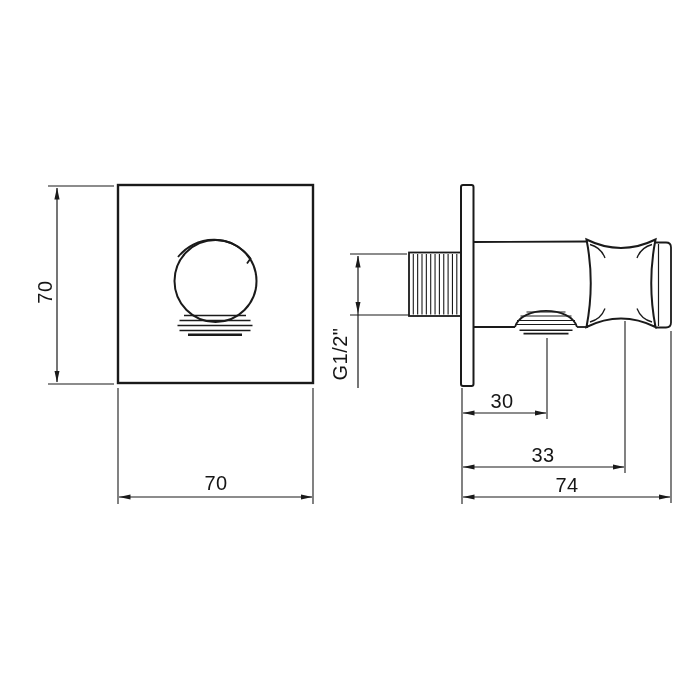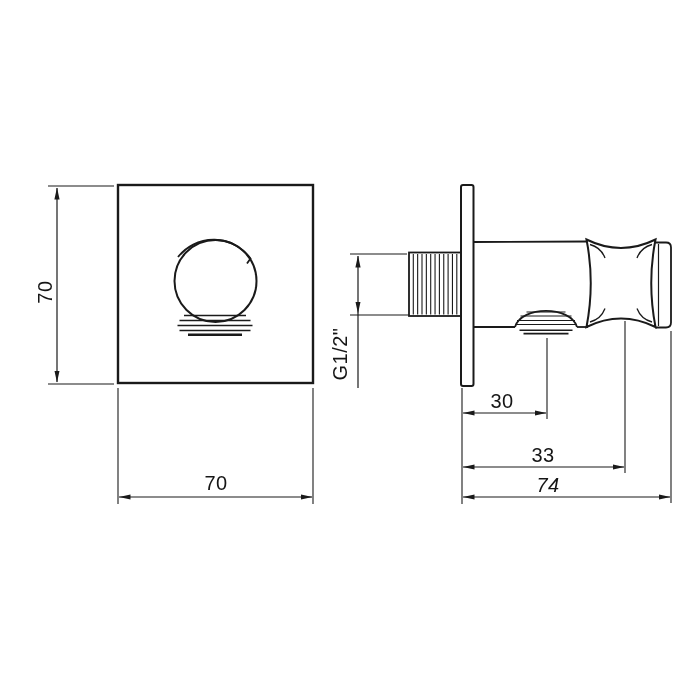--- a/index.html
+++ b/index.html
@@ -137,14 +137,14 @@
   <div class="lbl rot" style="left:45px;top:292px;">70</div>
 
   <div class="lbl" style="left:216px;top:483px;">70</div>
 
   <div class="lbl rot" style="left:340px;top:354px;">G1/2"</div>
 
   <div class="lbl" style="left:502px;top:401px;text-align:center;">30</div>
 
   <div class="lbl" style="left:543px;top:455px;">33</div>
 
-  <div class="lbl" style="left:548px;top:485px;font-style:italic;">74</div>
+  <div class="lbl" style="left:567px;top:485px;">74</div>
 </div>
 
 </body></html>

